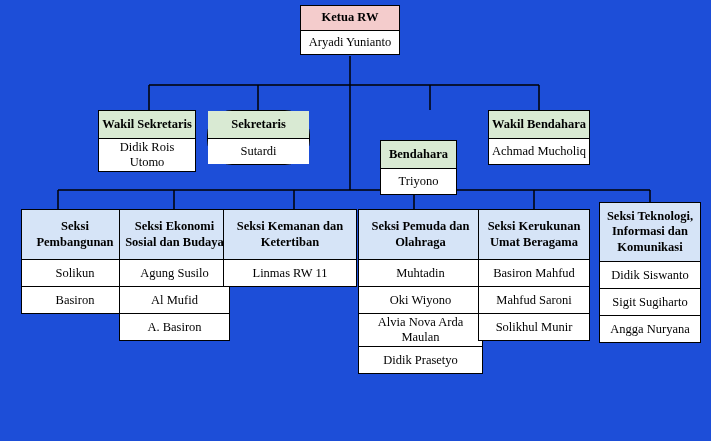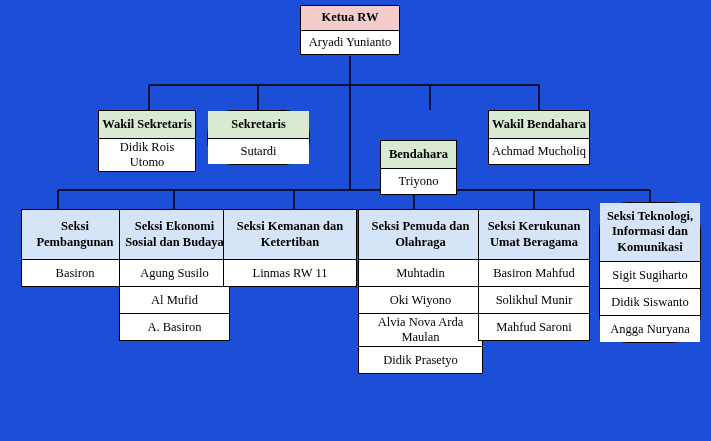--- a/index.html
+++ b/index.html
@@ -50,21 +50,21 @@
   .b-ben{left:380px;top:110px;width:77px;margin-top:30px;}
   .b-wben{left:488px;top:110px;width:102px;}
   
   .l3 .hdr{height:49px;}
   .l3 .cell{min-height:27px;}
   .b-s1{left:21px;top:209px;width:108px;}
   .b-s2{left:119px;top:209px;width:111px;}
   .b-s3{left:223px;top:209px;width:134px;}
   .b-s4{left:358px;top:209px;width:125px;}
   .b-s5{left:478px;top:209px;width:112px;}
-  .b-s6{left:599px;top:202px;width:102px;border-radius:29px;}
+  .b-s6{left:599px;top:202px;width:102px;}
   .b-s6 .hdr{height:58px;}
   
   .hdr-pink{background:#f4cccc;}
   .hdr-green{background:#d9ead3;}
   .hdr-blue{background:#d6e4f7;}
 </style>
 </head>
 <body>
 
 <div id="canvas">
@@ -110,20 +110,21 @@
     <div class="cell">Triyono</div>
   </div>
 
   <div class="box l2 b-wben">
     <div class="hdr hdr-green">Wakil Bendahara</div>
     <div class="cell">Achmad Mucholiq</div>
   </div>
 
   <div class="box l3 b-s1">
     <div class="hdr hdr-blue">Seksi Pembangunan</div>
+    <div class="cell">Solikun</div>
     <div class="cell">Basiron</div>
   </div>
 
   <div class="box l3 b-s2">
     <div class="hdr hdr-blue">Seksi Ekonomi Sosial dan Budaya</div>
     <div class="cell">Agung Susilo</div>
     <div class="cell">Al Mufid</div>
     <div class="cell">A. Basiron</div>
   </div>
 
@@ -136,24 +137,24 @@
     <div class="hdr hdr-blue">Seksi Pemuda dan Olahraga</div>
     <div class="cell">Muhtadin</div>
     <div class="cell">Oki Wiyono</div>
     <div class="cell">Alvia Nova Arda Maulan</div>
     <div class="cell">Didik Prasetyo</div>
   </div>
 
   <div class="box l3 b-s5">
     <div class="hdr hdr-blue">Seksi Kerukunan Umat Beragama</div>
     <div class="cell">Basiron Mahfud</div>
+    <div class="cell">Mahfud Saroni</div>
     <div class="cell">Solikhul Munir</div>
-    <div class="cell">Mahfud Saroni</div>
   </div>
 
   <div class="box l3 b-s6">
     <div class="hdr hdr-blue">Seksi Teknologi, Informasi dan Komunikasi</div>
+    <div class="cell">Didik Siswanto</div>
     <div class="cell">Sigit Sugiharto</div>
-    <div class="cell">Didik Siswanto</div>
     <div class="cell">Angga Nuryana</div>
   </div>
 
 </div>
 
 </body></html>

